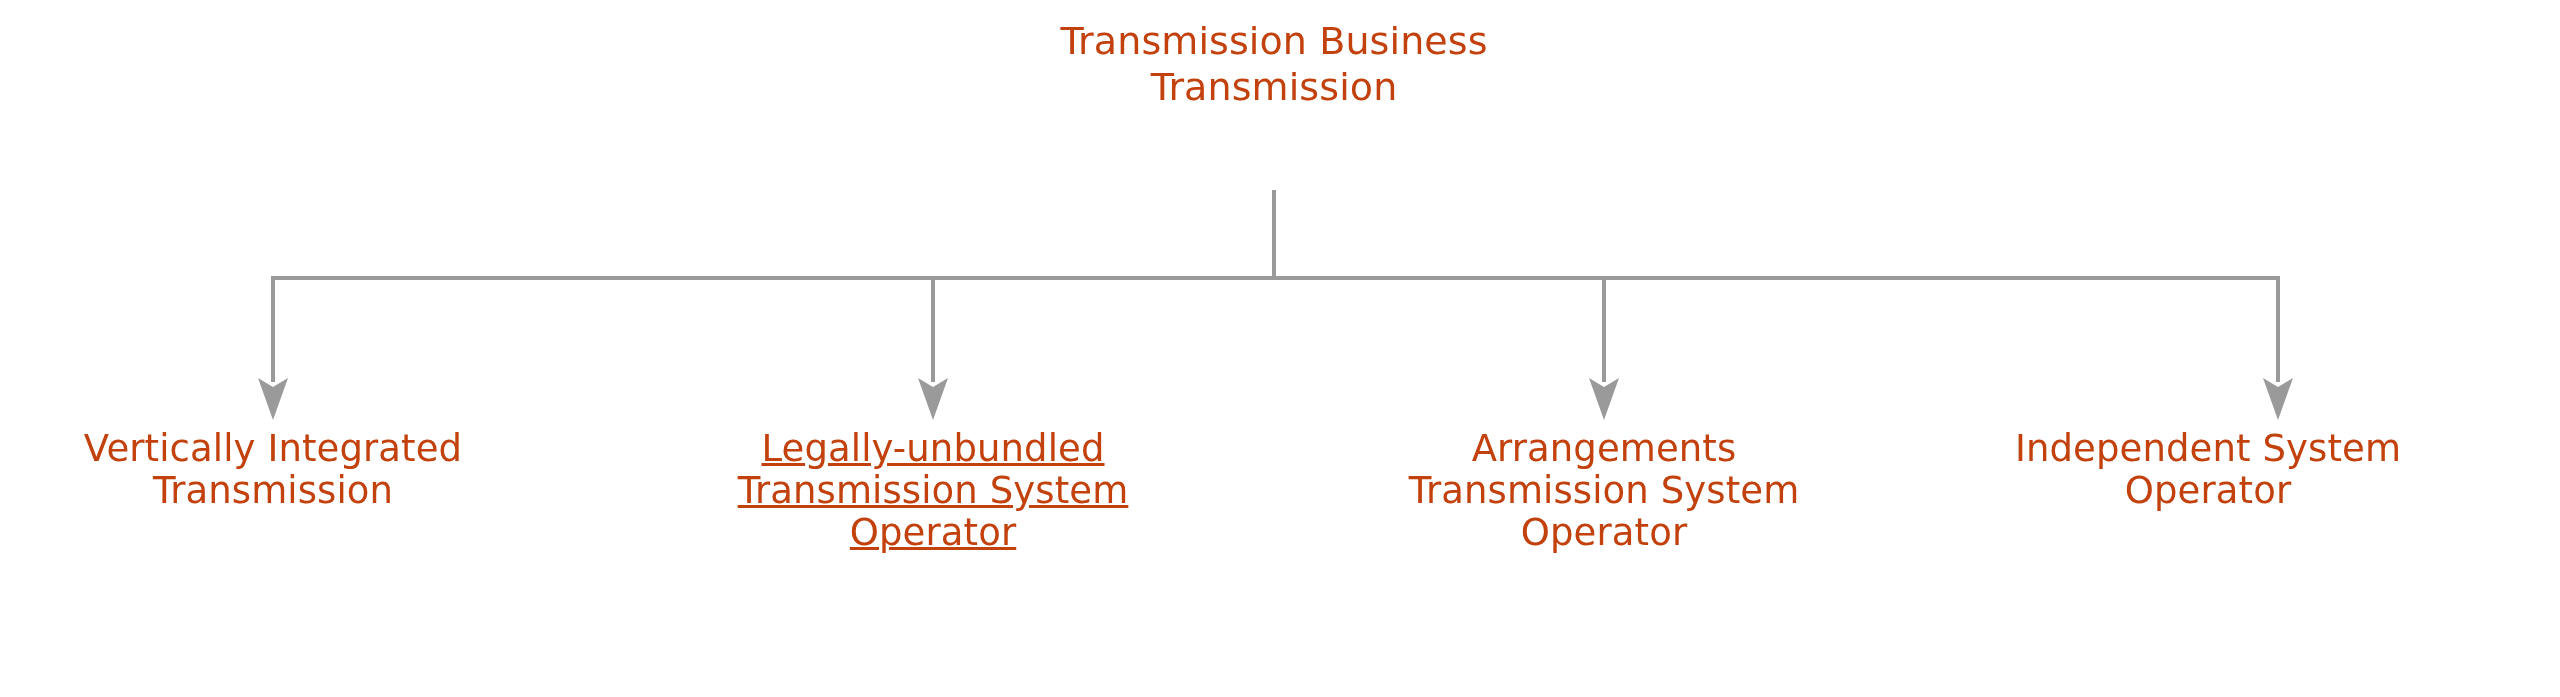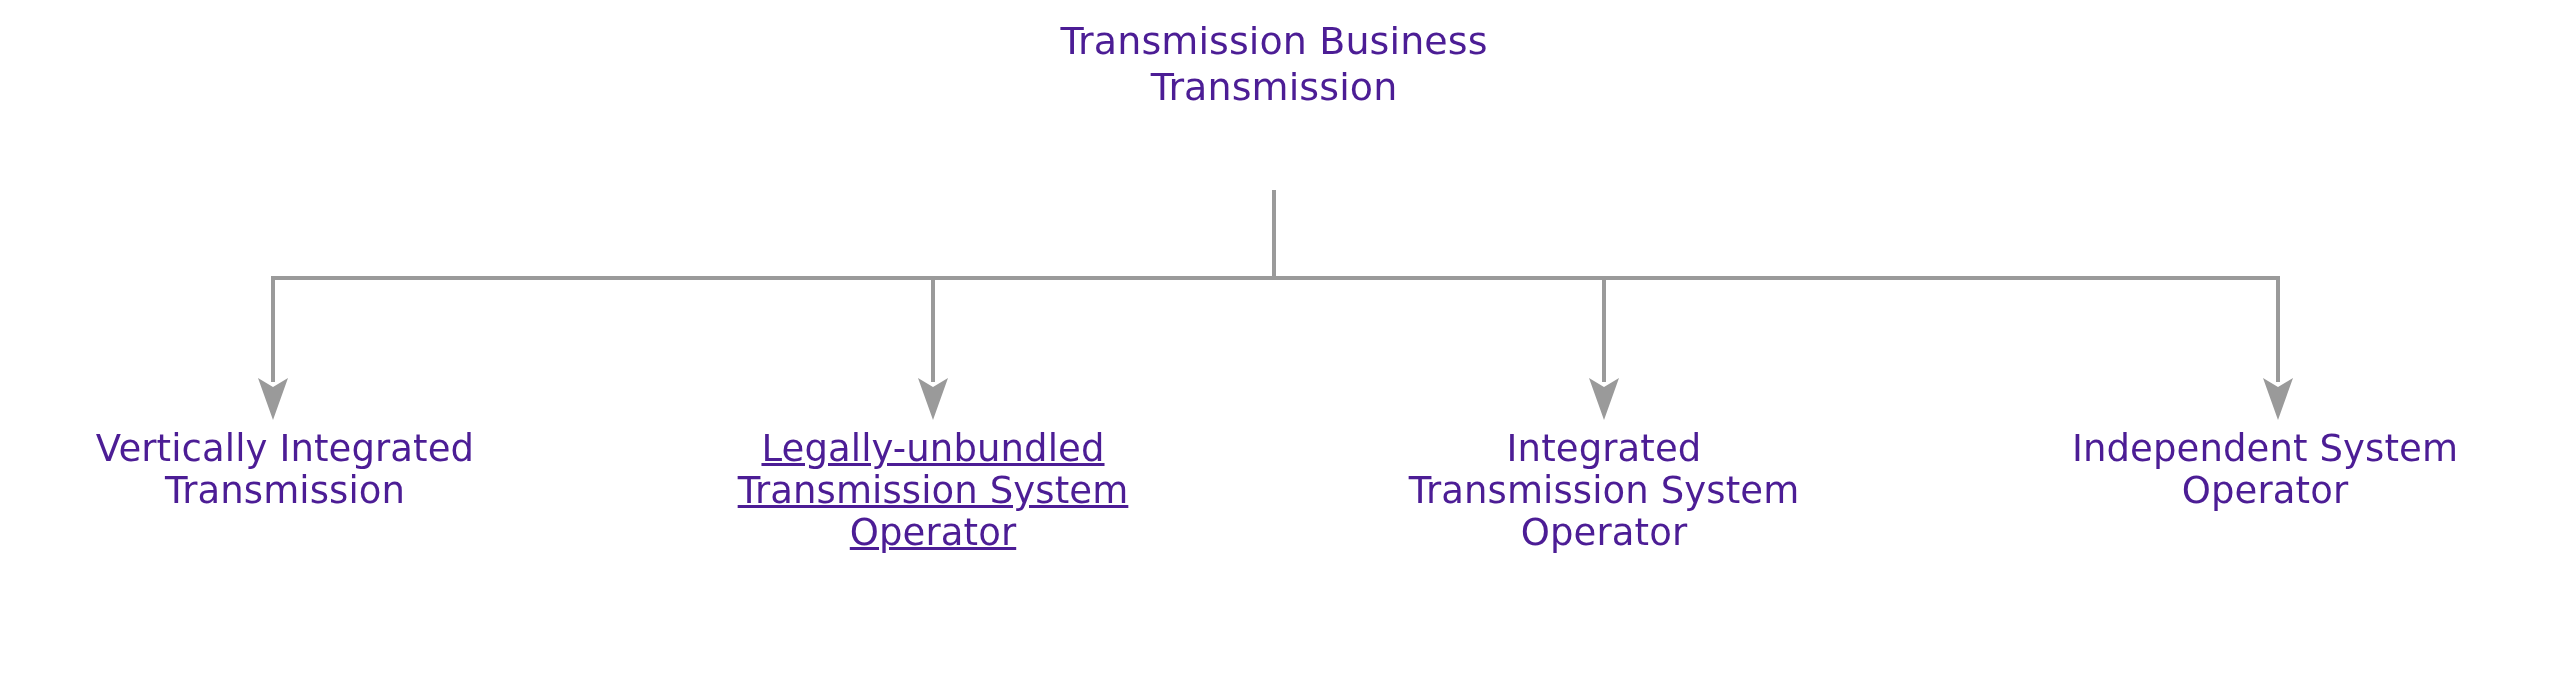--- a/index.html
+++ b/index.html
@@ -22,21 +22,21 @@
     position: absolute;
     left: 0;
     top: 0;
     width: 2560px;
     height: 697px;
     pointer-events: none;
   }
   .node {
     position: absolute;
     text-align: center;
-    color: #4c1d95;
+    color: #c2410c;
     font-weight: 400;
     line-height: 1.14;
     letter-spacing: 0.1px;
     -webkit-font-smoothing: antialiased;
   }
   .node-root {
     left: 874px;
     top: 18px;
     width: 800px;
     font-size: 38px;
@@ -46,24 +46,24 @@
     top: 428px;
     font-size: 37px;
     line-height: 1.14;
   }
   .node-child .line {
     display: block;
   }
   .node-root .line {
     display: block;
   }
-  #child-0 { left: 20px;    width: 530px; }
+  #child-0 { left: 8px;    width: 530px; }
   #child-1 { left: 668px;  width: 530px; text-decoration: underline; }
   #child-2 { left: 1339px; width: 530px; }
-  #child-3 { left: 2000px; width: 530px; }
+  #child-3 { left: 1943px; width: 530px; }
 </style>
 </head>
 <body>
 
 <div id="diagram">
 
   <svg id="connector-layer" viewBox="0 0 2560 697" width="2560" height="697" xmlns="http://www.w3.org/2000/svg">
     <g stroke="#9a9a9a" fill="#9a9a9a" stroke-width="4" stroke-linecap="butt">
 
       <line x1="1274" y1="190" x2="1274" y2="280"></line>
@@ -94,21 +94,21 @@
     <span class="line">Transmission</span>
   </div>
 
   <div class="node node-child" id="child-1">
     <span class="line">Legally-unbundled</span>
     <span class="line">Transmission System</span>
     <span class="line">Operator</span>
   </div>
 
   <div class="node node-child" id="child-2">
-    <span class="line">Integrated</span>
+    <span class="line">Arrangements</span>
     <span class="line">Transmission System</span>
     <span class="line">Operator</span>
   </div>
 
   <div class="node node-child" id="child-3">
     <span class="line">Independent System</span>
     <span class="line">Operator</span>
   </div>
 
 </div>

